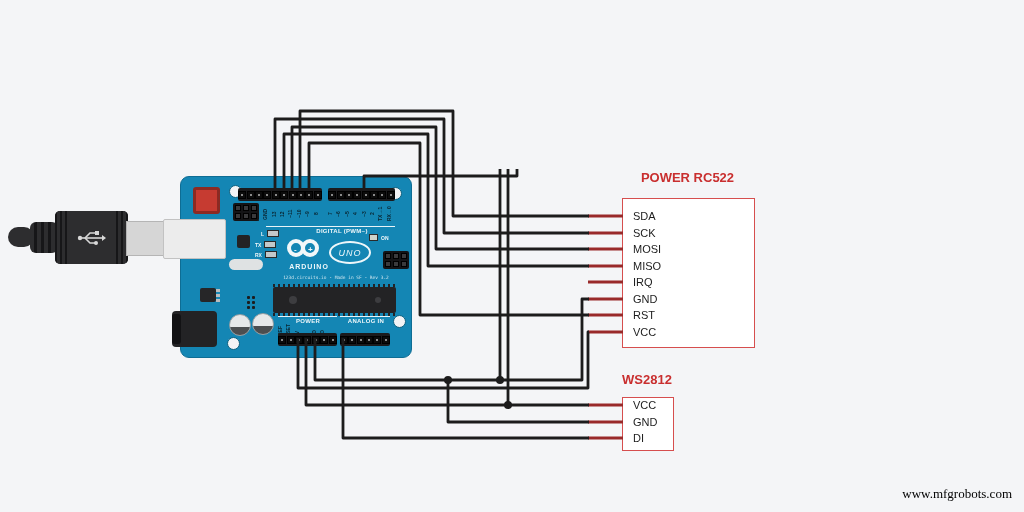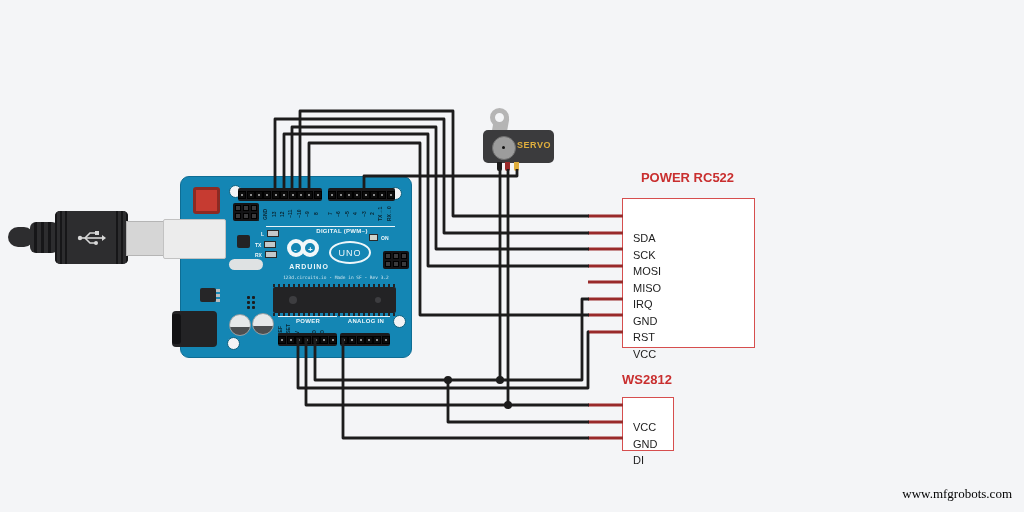--- a/index.html
+++ b/index.html
@@ -34,41 +34,41 @@
   #transistor{position:absolute;left:19px;top:111px;width:16px;height:14px;background:#262628;border-radius:2px;}
   #transistor i{position:absolute;right:-4px;width:4px;height:3px;background:#b9bcbe;}
   #dots6{position:absolute;left:66px;top:119px;display:grid;grid-template-columns:repeat(2,1fr);gap:2px;}
   #dots6 i{width:3px;height:3px;background:#1c1c1e;border-radius:1px;}
   #barrel{position:absolute;left:-9px;top:134px;width:45px;height:36px;background:#232325;border-radius:4px;}
   #barrel i{position:absolute;left:0;top:3px;width:9px;height:30px;background:#121214;border-radius:3px;}
   #logo{position:absolute;left:106px;top:62px;width:44px;height:24px;}
   #logo .c{position:absolute;top:0;width:18px;height:18px;border:4px solid #f2f7f9;border-radius:50%;box-sizing:border-box;}
   #logo .c span{position:absolute;left:3px;top:2px;font-size:8px;color:#f2f7f9;font-weight:bold;}
   #arduino-word{position:absolute;left:103px;top:86px;width:50px;text-align:center;font-size:7px;font-weight:bold;color:#eef7fa;letter-spacing:1px;}
-  #uno-oval{position:absolute;left:148px;top:64px;width:38px;height:19px;border:2px solid #eef7fa;border-radius:50%;display:flex;align-items:center;justify-content:center;font-size:9px;color:#eef7fa;letter-spacing:1px;}
+  #uno-oval{position:absolute;left:148px;top:64px;width:38px;height:19px;border:2px solid #eef7fa;border-radius:50%;display:flex;align-items:center;justify-content:center;font-size:9px;color:#eef7fa;letter-spacing:1px;font-style:italic;}
   
   .usb-black{background:#2d2d2f;}
   #usb-nub{position:absolute;left:8px;top:227px;width:26px;height:20px;border-radius:10px;z-index:2;}
   #usb-taper{position:absolute;left:30px;top:222px;width:28px;height:31px;border-radius:6px;background:repeating-linear-gradient(90deg,#2d2d2f 0 4px,#161618 4px 7px);z-index:2;}
   #usb-body{position:absolute;left:55px;top:211px;width:73px;height:53px;border-radius:5px;z-index:2;}
   #usb-body .ribs{position:absolute;top:0;width:12px;height:100%;background:repeating-linear-gradient(90deg,#161618 0 2px,#2d2d2f 2px 5px);}
   #usb-shell{position:absolute;left:126px;top:221px;width:44px;height:33px;background:#d6d6d6;border:1px solid #b5b5b5;z-index:2;}
   
   #servo{position:absolute;left:483px;top:100px;width:75px;height:72px;z-index:4;}
   #servo-arm{position:absolute;left:9px;top:12px;width:15px;height:38px;background:#b5b5b5;border-radius:7px;transform:rotate(10deg);}
   #servo-ring{position:absolute;left:7px;top:8px;width:19px;height:19px;border:5px solid #b5b5b5;border-radius:50%;background:#f4f5f7;box-sizing:border-box;}
   #servo-body{position:absolute;left:0;top:30px;width:71px;height:33px;background:#3b3b3d;border-radius:5px;}
   #servo-pivot{position:absolute;left:9px;top:36px;width:22px;height:22px;background:#9c9c9c;border:1px solid #6f6f6f;border-radius:50%;}
   #servo-pivot i{position:absolute;left:9px;top:9px;width:3px;height:3px;background:#111;border-radius:50%;}
   #servo-label{position:absolute;left:32px;top:40px;width:38px;text-align:center;font-size:9px;font-weight:bold;color:#dfae3d;letter-spacing:.5px;}
   .stub{position:absolute;top:62px;width:5px;height:9px;border-radius:0 0 2px 2px;}
   
   .module-box{position:absolute;background:#fff;border:1.5px solid #d64e4e;z-index:3;}
   .module-title{position:absolute;text-align:center;font-size:13px;font-weight:bold;color:#c92f2f;z-index:3;}
-  .rowlbl{position:absolute;left:10px;height:14px;line-height:14px;font-size:11px;color:#1c1c1c;margin-top:22px;}
+  .rowlbl{position:absolute;left:10px;height:14px;line-height:14px;font-size:11px;color:#1c1c1c;}
   
   #watermark{position:absolute;right:12px;bottom:10px;font-family:"Liberation Serif",serif;font-size:13px;color:#000000;z-index:7;}
 </style>
 </head>
 <body>
 
 <div id="canvas">
 
   <div>
     <div id="usb-nub" class="usb-black"></div>
@@ -379,32 +379,20 @@
           </i>
         </div>
         <div class="pin">
           <i>
             <b></b>
           </i>
         </div>
       </div>
   </div>
 
-  <div id="servo">
-    <div id="servo-arm"></div>
-    <div id="servo-ring"></div>
-    <div id="servo-body"></div>
-    <div id="servo-pivot">
-        <i></i>
-      </div>
-    <div id="servo-label">SERVO</div>
-    <div class="stub" style="left:14px;background:#1c1c1c;"></div>
-    <div class="stub" style="left:22px;background:#992a2a;"></div>
-    <div class="stub" style="left:31px;background:#dfae3d;"></div>
-  </div>
 
   <div class="module-title" style="left:622px;top:170px;width:131px;">POWER RC522</div>
   <div class="module-box" id="rfid-box" style="left:622px;top:198px;width:131px;height:148px;">
       <div class="rowlbl" style="top: 10px;">SDA</div>
       <div class="rowlbl" style="top: 27px;">SCK</div>
       <div class="rowlbl" style="top: 43px;">MOSI</div>
       <div class="rowlbl" style="top: 60px;">MISO</div>
       <div class="rowlbl" style="top: 76px;">IRQ</div>
       <div class="rowlbl" style="top: 93px;">GND</div>
       <div class="rowlbl" style="top: 109px;">RST</div>

